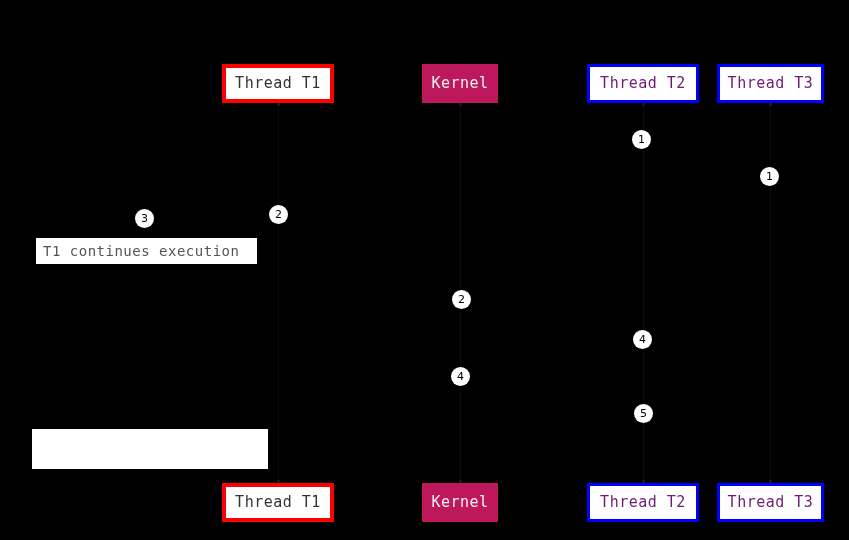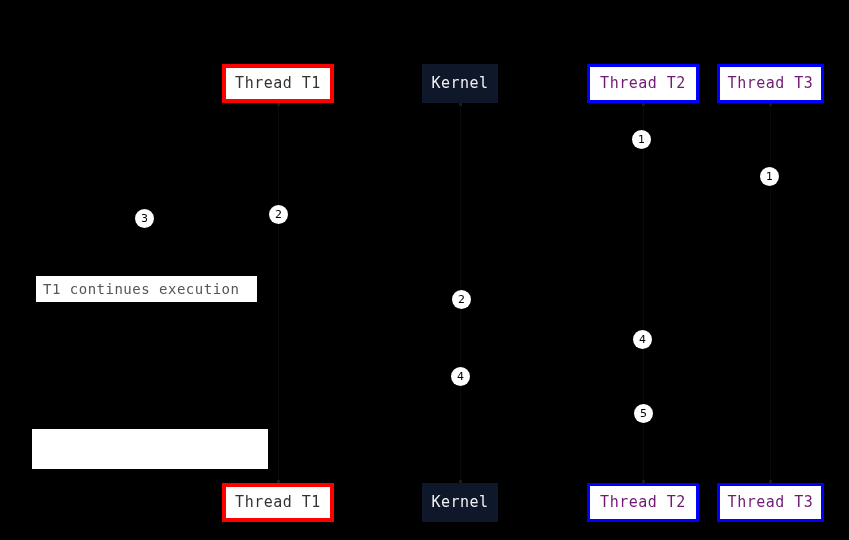--- a/index.html
+++ b/index.html
@@ -41,21 +41,21 @@
     letter-spacing: 0.5px;
     white-space: nowrap;
     line-height: 1;
   }
   .participant.style-red {
     background: #ffffff;
     border: 4px solid #ff0000;
     color: #333333;
   }
   .participant.style-blue-fill {
-    background: #0f172a;
+    background: #be185d;
     border: 0;
     color: #f2f2f2;
   }
   .participant.style-blue-outline {
     background: #ffffff;
     border: 3px solid #0000ff;
     color: #701a75;
   }
 
   
@@ -125,21 +125,21 @@
     </div>
     <div class="participant style-blue-outline" style="left: 587px; width: 112px; top: 483px; height: 39px;">
       <span>Thread T2</span>
     </div>
     <div class="participant style-blue-outline" style="left: 717px; width: 107px; top: 64px; height: 39px;">
       <span>Thread T3</span>
     </div>
     <div class="participant style-blue-outline" style="left: 717px; width: 107px; top: 483px; height: 39px;">
       <span>Thread T3</span>
     </div>
-    <div class="note" style="left: 36px; top: 238px; width: 221px; height: 26px; margin-top: 38px;">
+    <div class="note" style="left: 36px; top: 238px; width: 221px; height: 26px;">
       <span>T1 continues execution</span>
     </div>
     <div class="note blank" style="left: 32px; top: 429px; width: 236px; height: 40px;">
       <span></span>
     </div>
     <div class="badge" style="left: 632px; top: 130px;">1</div>
     <div class="badge" style="left: 760px; top: 167px;">1</div>
     <div class="badge" style="left: 269px; top: 205px;">2</div>
     <div class="badge" style="left: 135px; top: 209px;">3</div>
     <div class="badge" style="left: 452px; top: 290px;">2</div>

